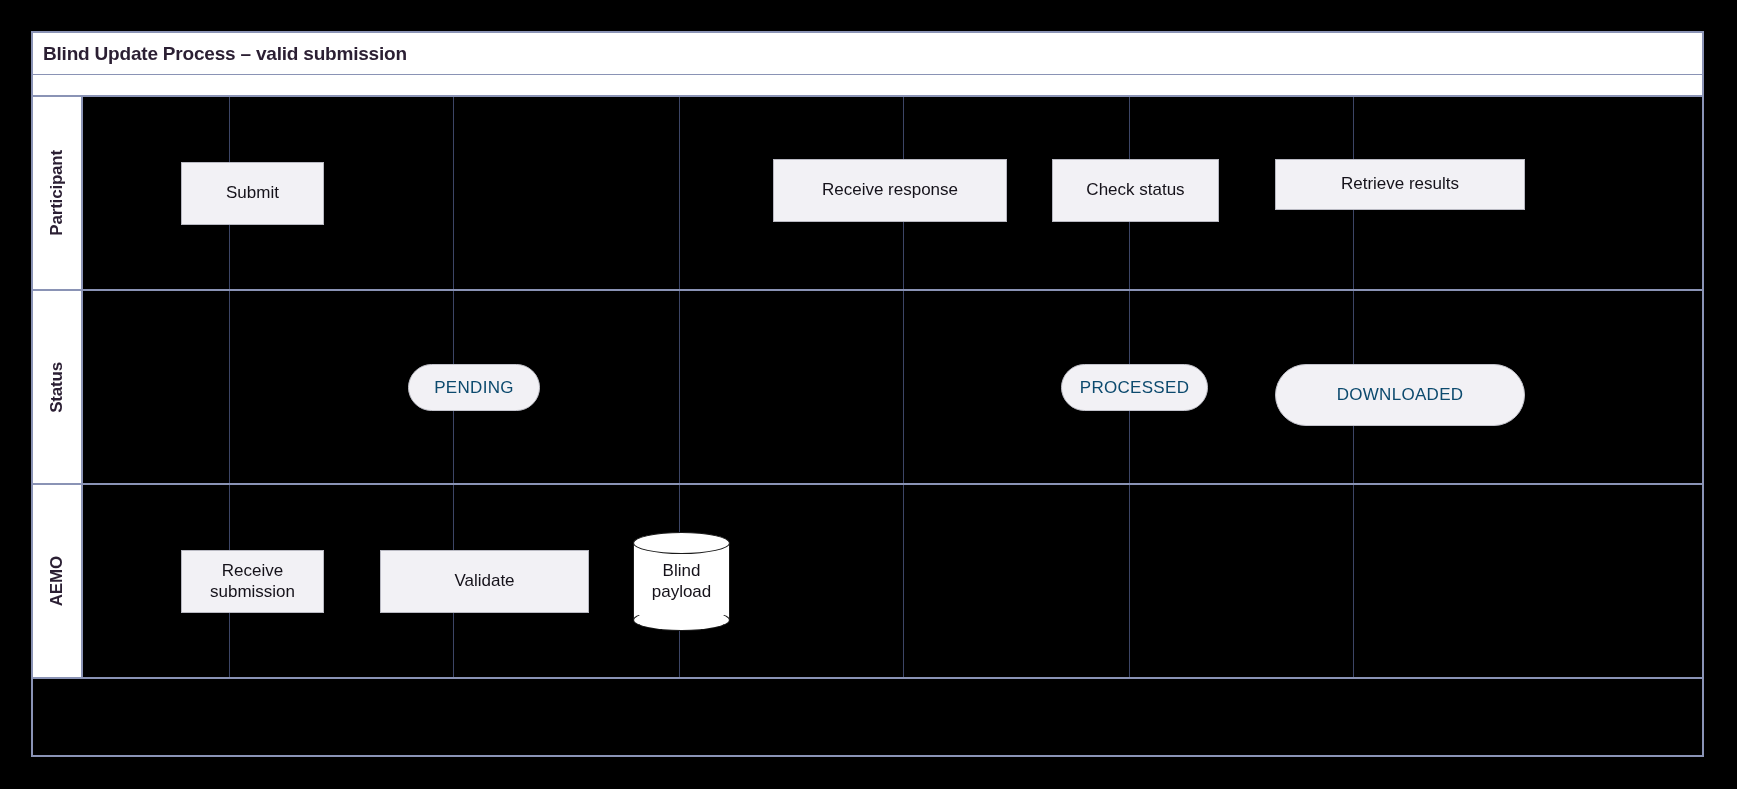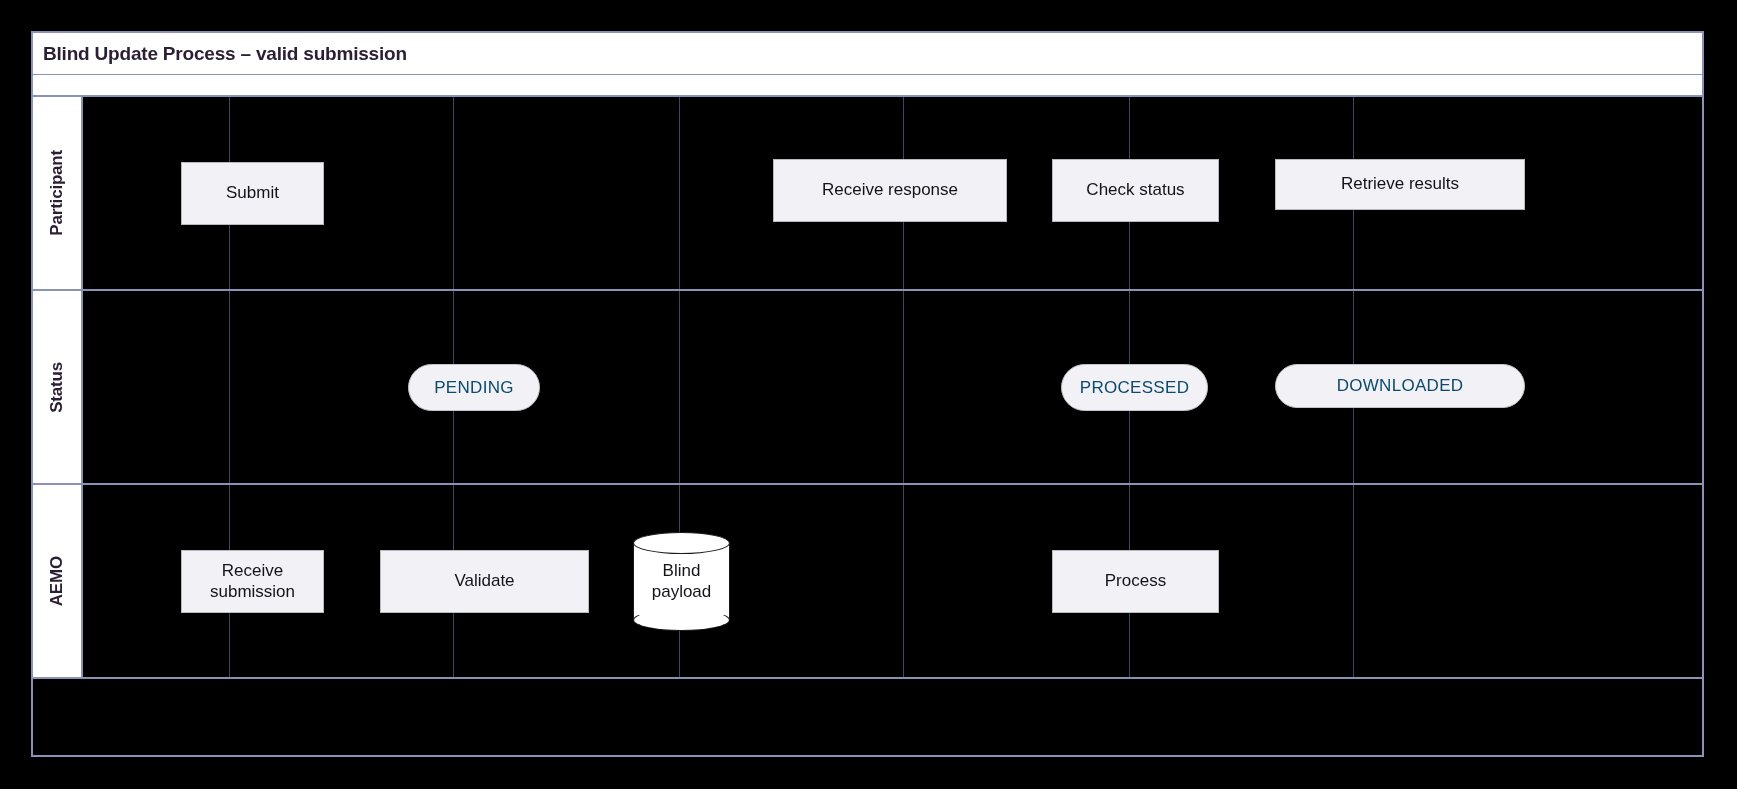--- a/index.html
+++ b/index.html
@@ -258,21 +258,21 @@
       <div class="col-sep" style="left:1270px;"></div>
 
       <div class="pill" style="left:325px; top:73px; width:132px; height:47px;">
         <span>PENDING</span>
       </div>
 
       <div class="pill" style="left:978px; top:73px; width:147px; height:47px;">
         <span>PROCESSED</span>
       </div>
 
-      <div class="pill" style="left:1192px; top:73px; width:250px; height:44px;">
+      <div class="pill" style="left:1192px; top:73px; width:250px; height:62px;">
         <span>DOWNLOADED</span>
       </div>
     </div>
   </div>
 
   <div class="lane" style="top:485px; height:194px; border-bottom:2px solid #8a93b5;">
     <div class="lane-label">
       <span>AEMO</span>
     </div>
     <div class="lane-body">
@@ -292,19 +292,16 @@
       </div>
 
       <div class="cylinder" style="left:550px; top:47px; width:97px; height:99px;">
         <div class="cyl-body"></div>
         <div class="cyl-bottom"></div>
         <div class="cyl-top"></div>
         <div class="cyl-label">Blind payload</div>
       </div>
 
 
-      <div class="proc-box" style="left:969px; top:65px; width:167px; height:63px;">
-        <span>Process</span>
-      </div>
     </div>
   </div>
 
 </div>
 
 </body></html>

